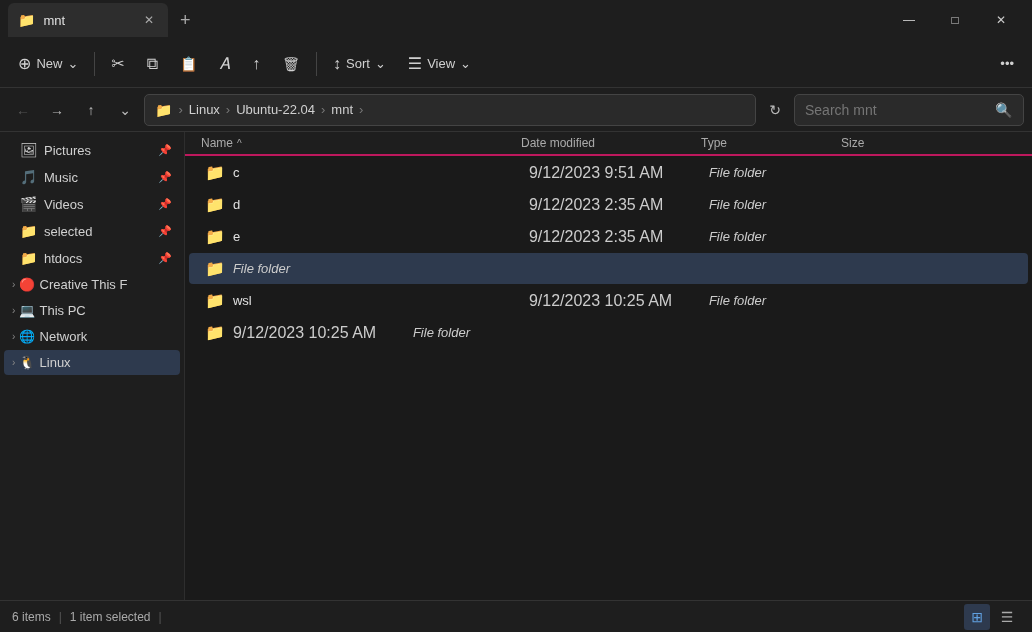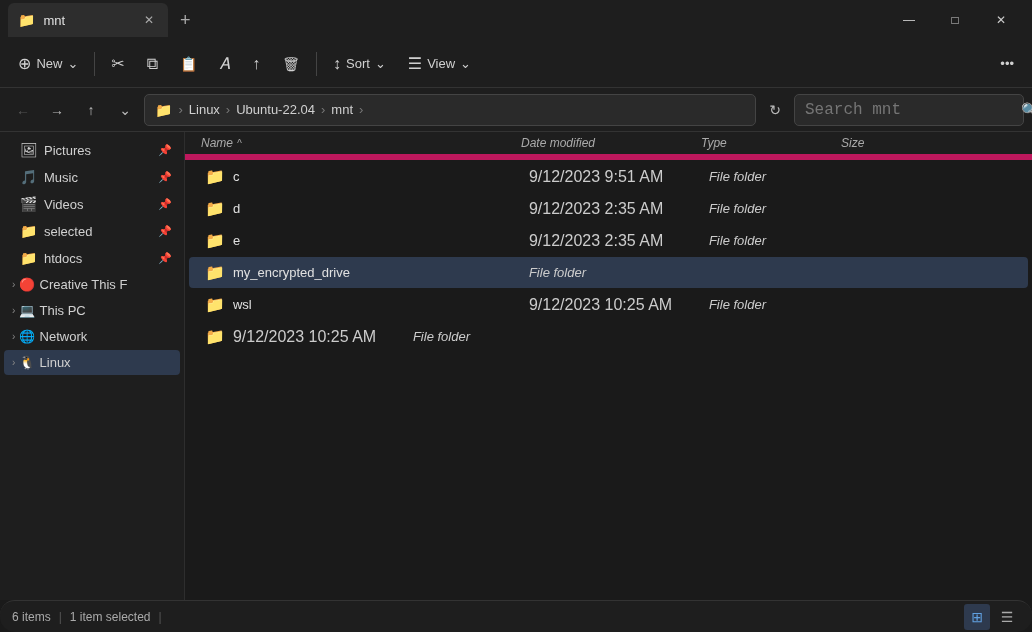--- a/index.html
+++ b/index.html
@@ -156,23 +156,22 @@
       height: 32px;
       width: 230px;
       padding: 0 10px;
       gap: 6px;
     }
     .search-box input {
       background: transparent;
       border: none;
       outline: none;
       color: #fef9c3;
-      font-size: 16px;
+      font-size: 14px;
       flex: 1;
-      font-family: Liberation Mono, monospace;
     }
     .search-icon { color: #888; font-size: 14px; }
 
     
     .main-layout {
       display: flex;
       height: calc(632px - 40px - 48px - 44px - 32px);
     }
 
     
@@ -220,26 +219,25 @@
       flex: 1;
       background: #1a1a1a;
       display: flex;
       flex-direction: column;
       overflow: hidden;
     }
     .column-header {
       display: flex;
       align-items: center;
       padding: 4px 0 4px 16px;
-      border-bottom: 6px solid #be185d;
+      border-bottom: 2px solid #be185d;
       background: #1e1e1e;
       font-size: 12px;
       color: #aaa;
       user-select: none;
-      font-style: italic;
     }
     .col-name { width: 320px; display: flex; align-items: center; gap: 4px; cursor: pointer; }
     .col-date { width: 180px; }
     .col-type { width: 140px; }
     .col-size { width: 100px; }
     .sort-arrow { color: #aaa; font-size: 10px; }
 
     .file-list {
       flex: 1;
       overflow-y: auto;
@@ -267,21 +265,20 @@
     .status-bar {
       display: flex;
       align-items: center;
       background: #1e1e1e;
       height: 32px;
       padding: 0 12px;
       border-top: 1px solid #333;
       font-size: 12px;
       color: #aaa;
       gap: 8px;
-      border-radius: 15px;
     }
     .status-sep { color: #555; }
     .status-right {
       margin-left: auto;
       display: flex;
       gap: 4px;
     }
     .view-btn {
       width: 26px;
       height: 26px;
@@ -452,21 +449,20 @@
   </div>
         <div class="file-row">
     <span class="file-icon">📁</span>
     <span class="file-name">e</span>
     <span class="file-date">9/12/2023 2:35 AM</span>
     <span class="file-type">File folder</span>
     <span class="file-size"></span>
   </div>
         <div class="file-row selected">
     <span class="file-icon">📁</span>
-    <span class="file-name">my_encrypted_drive</span>
     <span class="file-type">File folder</span>
     <span class="file-size"></span>
   </div>
         <div class="file-row">
     <span class="file-icon">📁</span>
     <span class="file-name">wsl</span>
     <span class="file-date">9/12/2023 10:25 AM</span>
     <span class="file-type">File folder</span>
     <span class="file-size"></span>
   </div>

